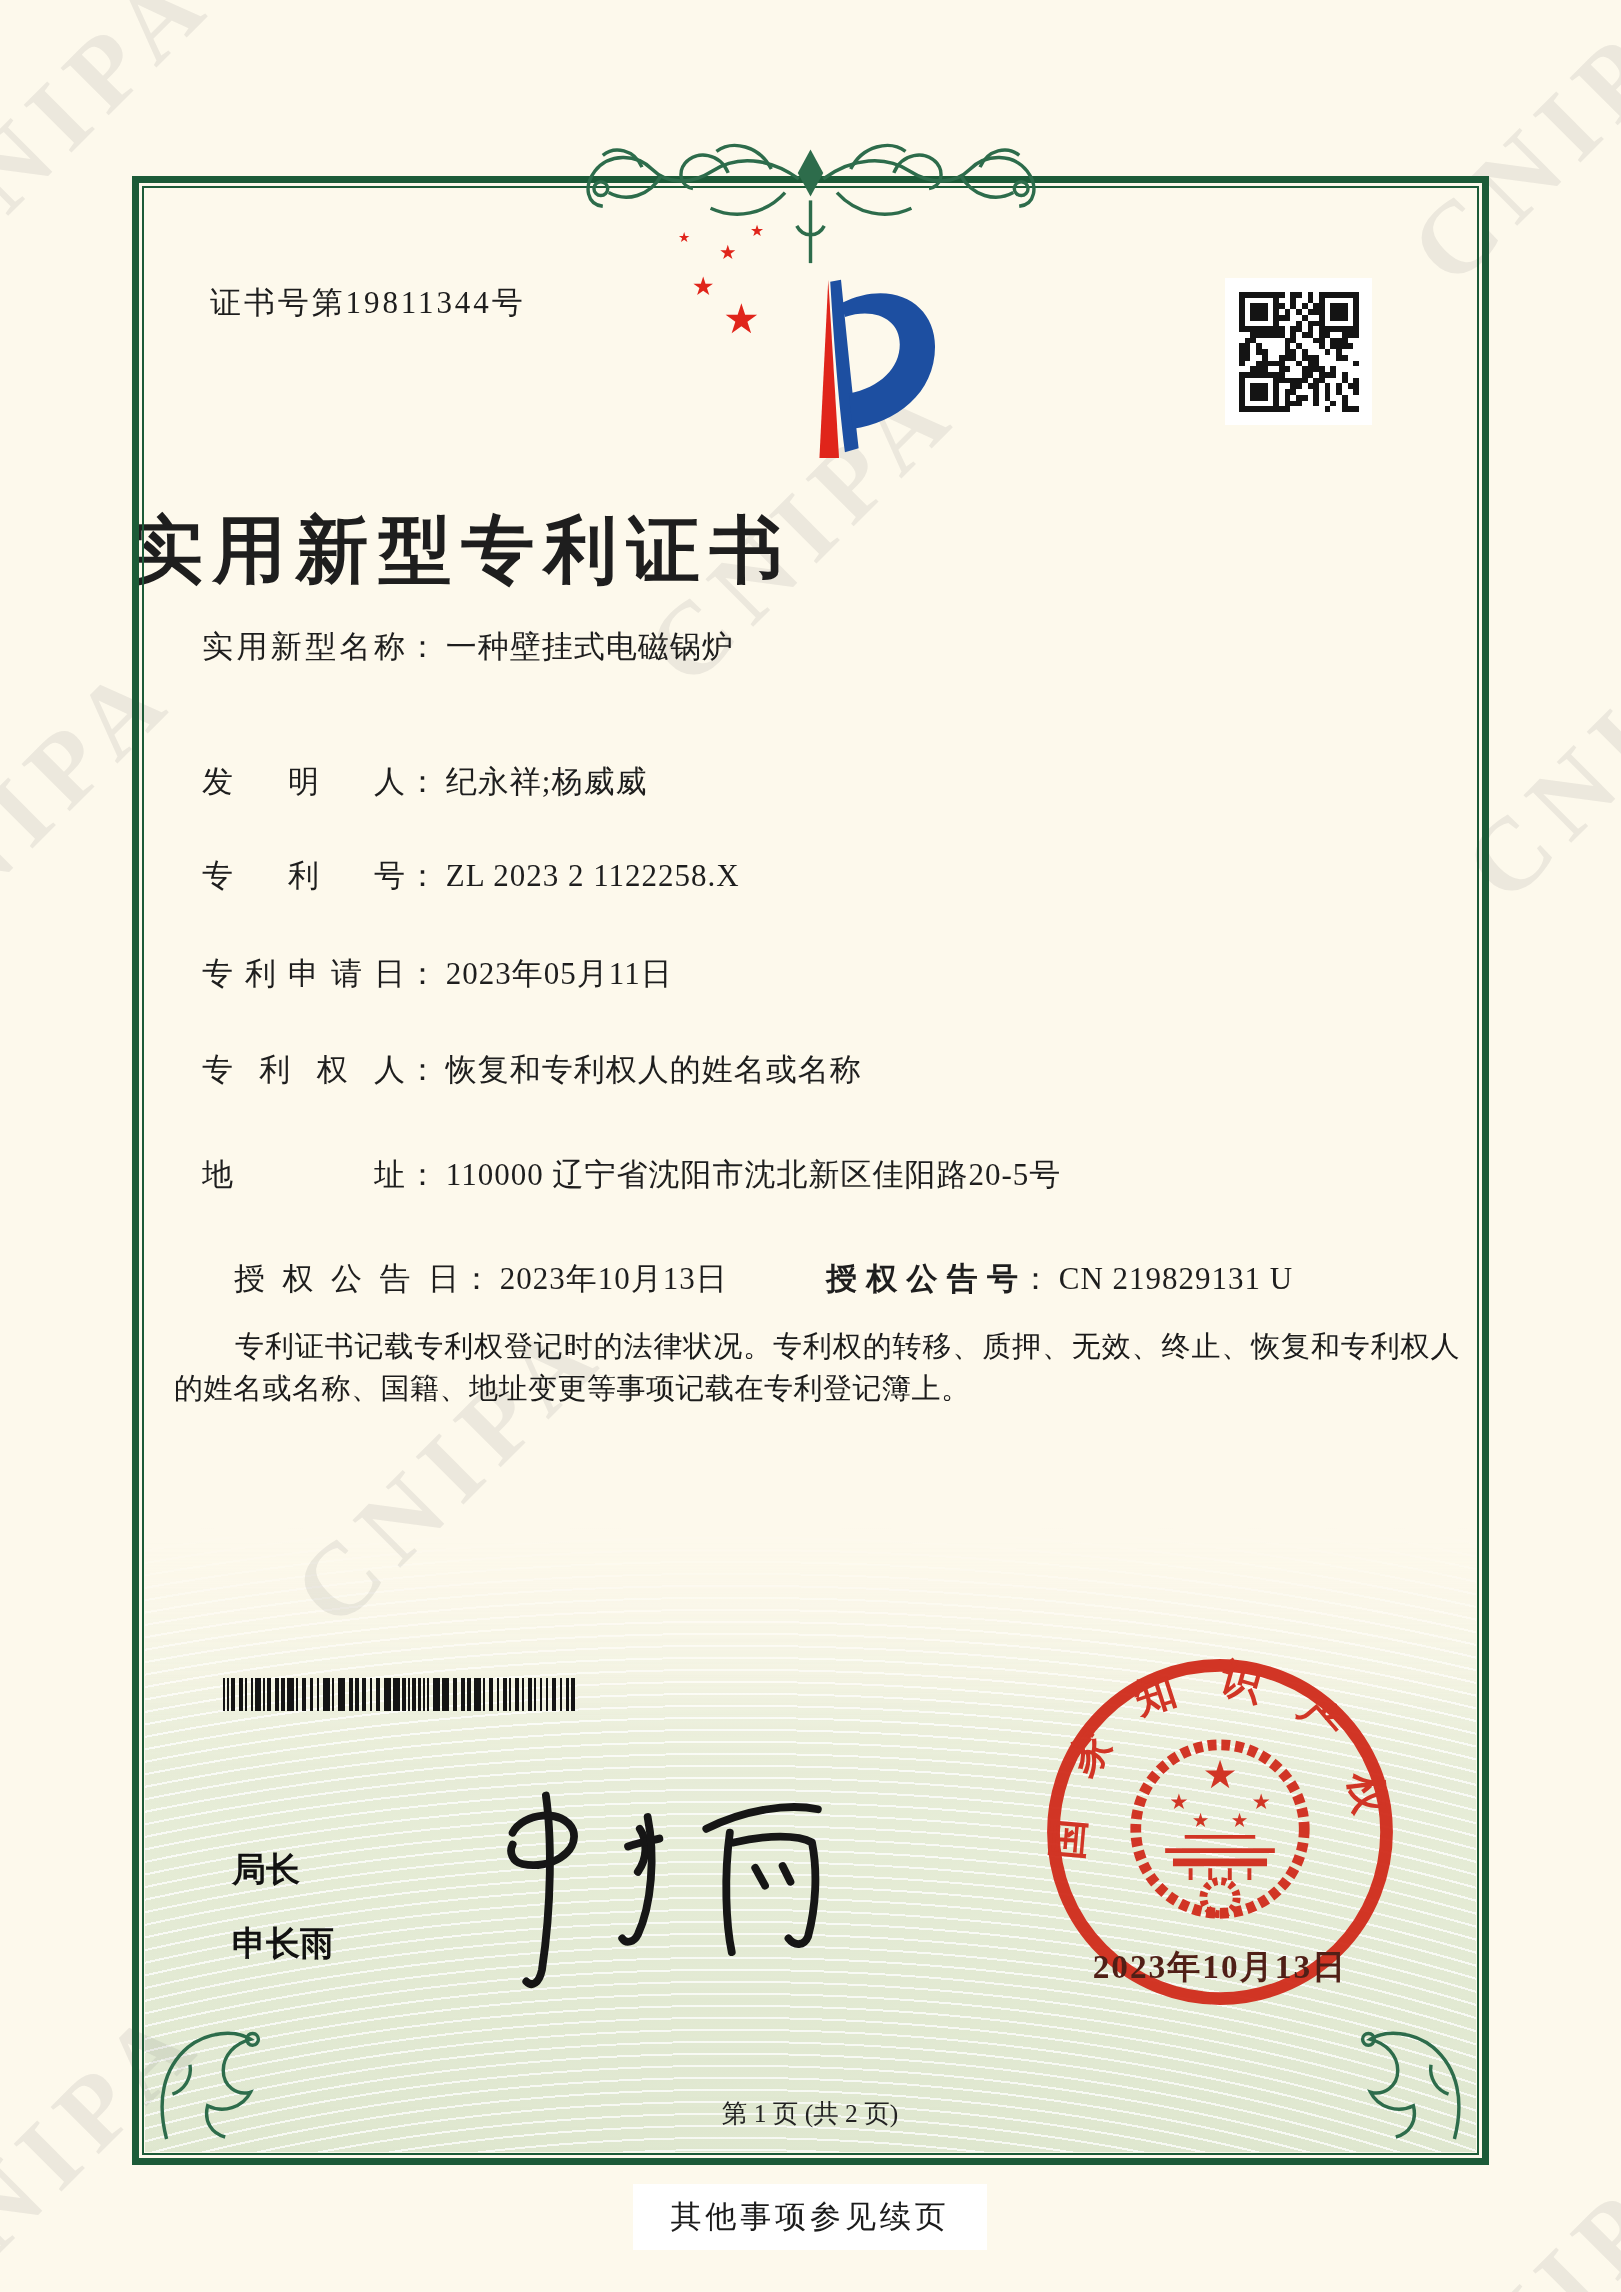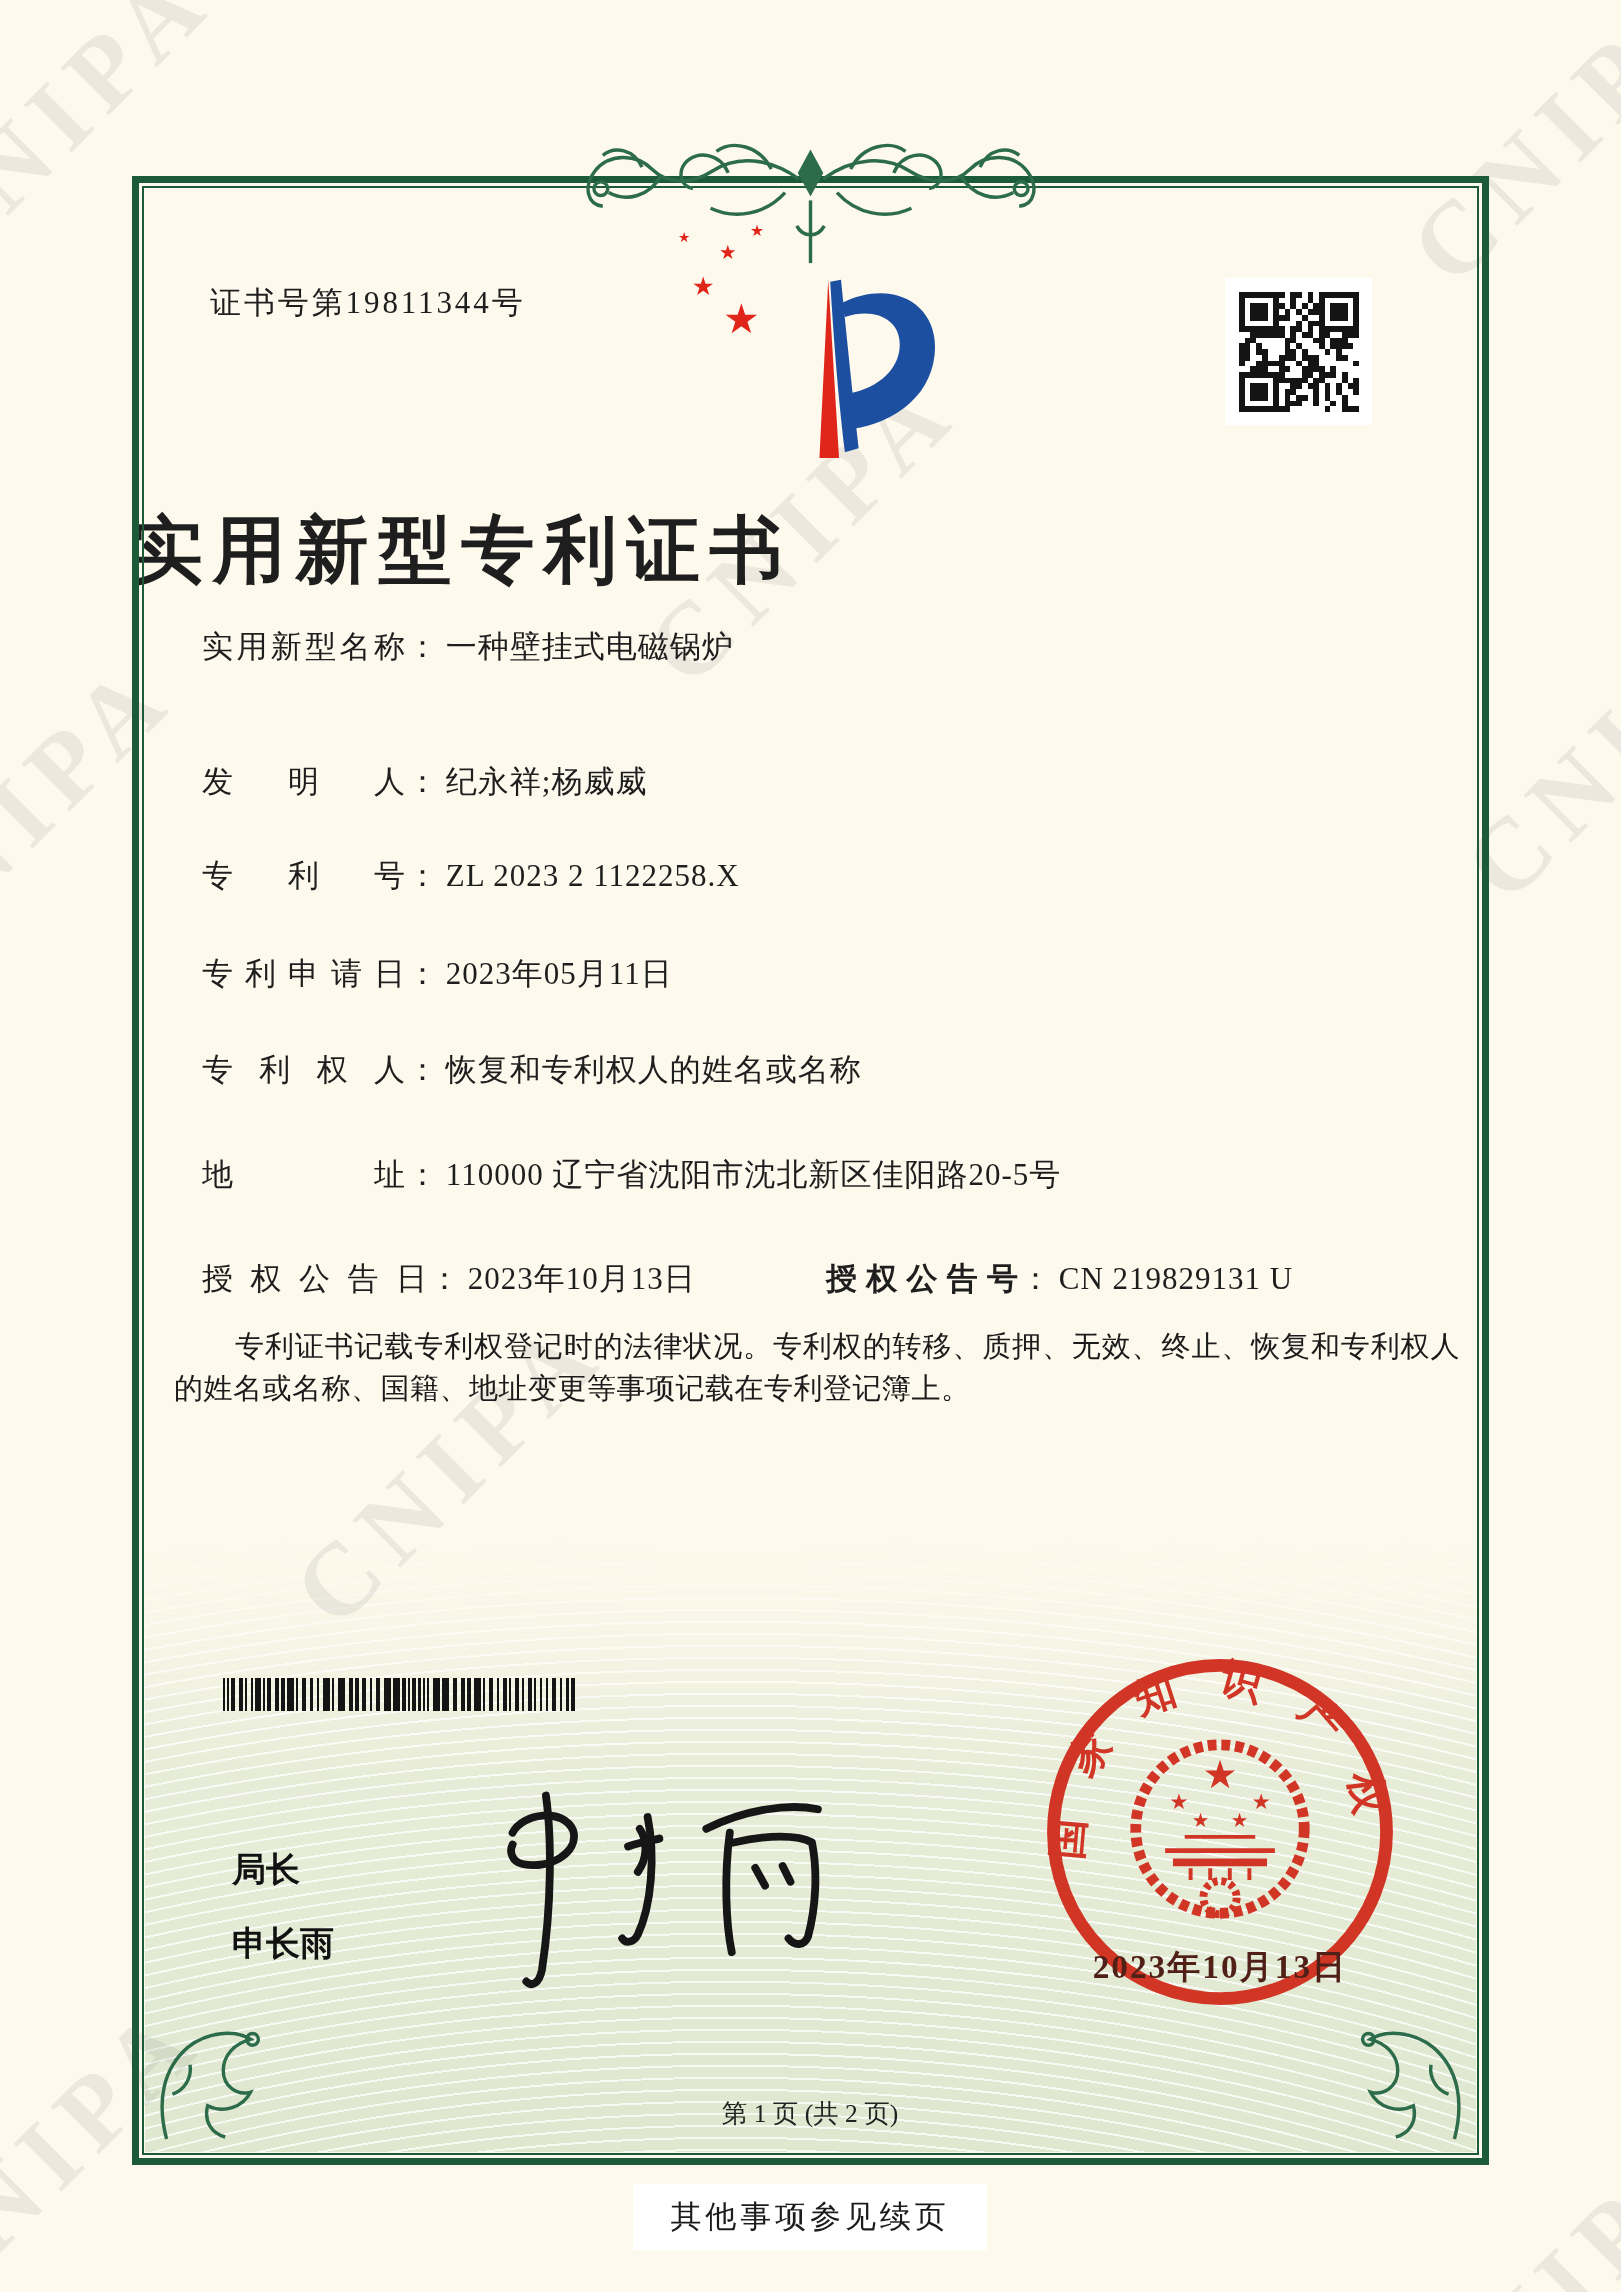--- a/index.html
+++ b/index.html
@@ -30,21 +30,21 @@
   .logo .st{position:absolute; color:#e0251b; line-height:1;}
   .logo svg{position:absolute; left:108px; top:0;}
   .qrbox{position:absolute; left:1225px; top:278px; width:147px; height:147px; background:#fff; z-index:3;}
   .qrbox svg{position:absolute; left:13.7px; top:13.7px;}
   .title{position:absolute; left:130px; top:502px; width:1317px; 
     font-size:73px; font-weight:bold; letter-spacing:9.8px; z-index:3;}
   
   .fields{position:absolute; left:0; top:0; z-index:3;}
   .frow{position:absolute; left:202px; font-size:31px; white-space:nowrap;}
   .flabel{display:inline-block; width:203px; text-align:justify; text-align-last:justify; vertical-align:top;}
-  .flabel.w5{width:225px;} .flabel.w5b{width:192px;font-weight:bold;}
+  .flabel.w5{width:225px;margin-left:32px;} .flabel.w5b{width:192px;font-weight:bold;}
   .fcolon{margin:0 7.8px 0 2px;}
   .fvalue{letter-spacing:1px;}
   .pair2{position:absolute; left:624px; top:0; white-space:nowrap;}
   
   .paras{position:absolute; left:174px; top:1325px; width:1286px; z-index:3;
     font-size:29px; line-height:42px; text-align:justify; color:#1b1b1b;}
   .paras p{margin:0 0 12.7px; text-indent:61px; letter-spacing:0.5px;}
   
   .barcode{position:absolute; left:223px; top:1678px; width:359px; height:33px; z-index:3; font-size:0;}
   .barcode i{display:inline-block; height:33px; background:#141414; vertical-align:top;}

